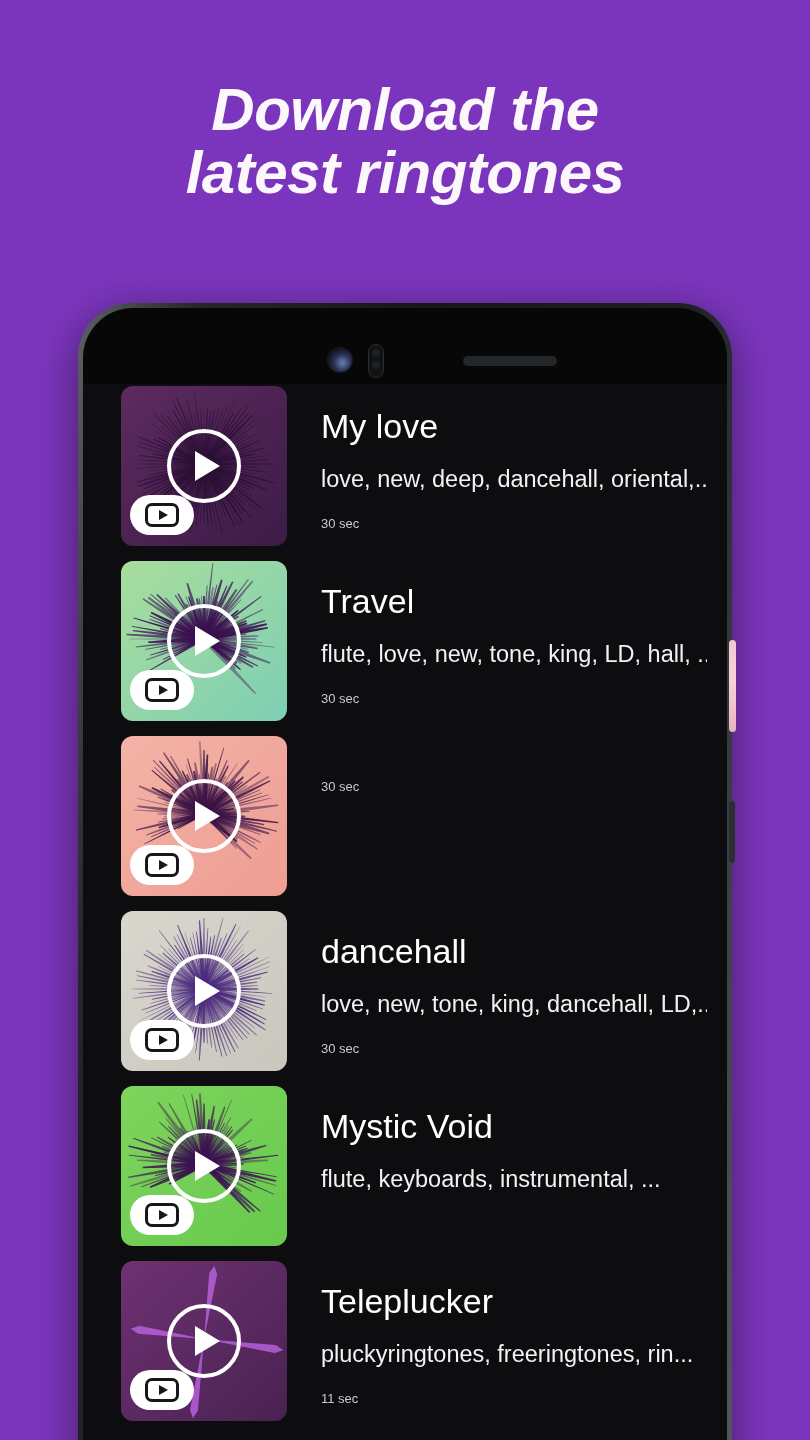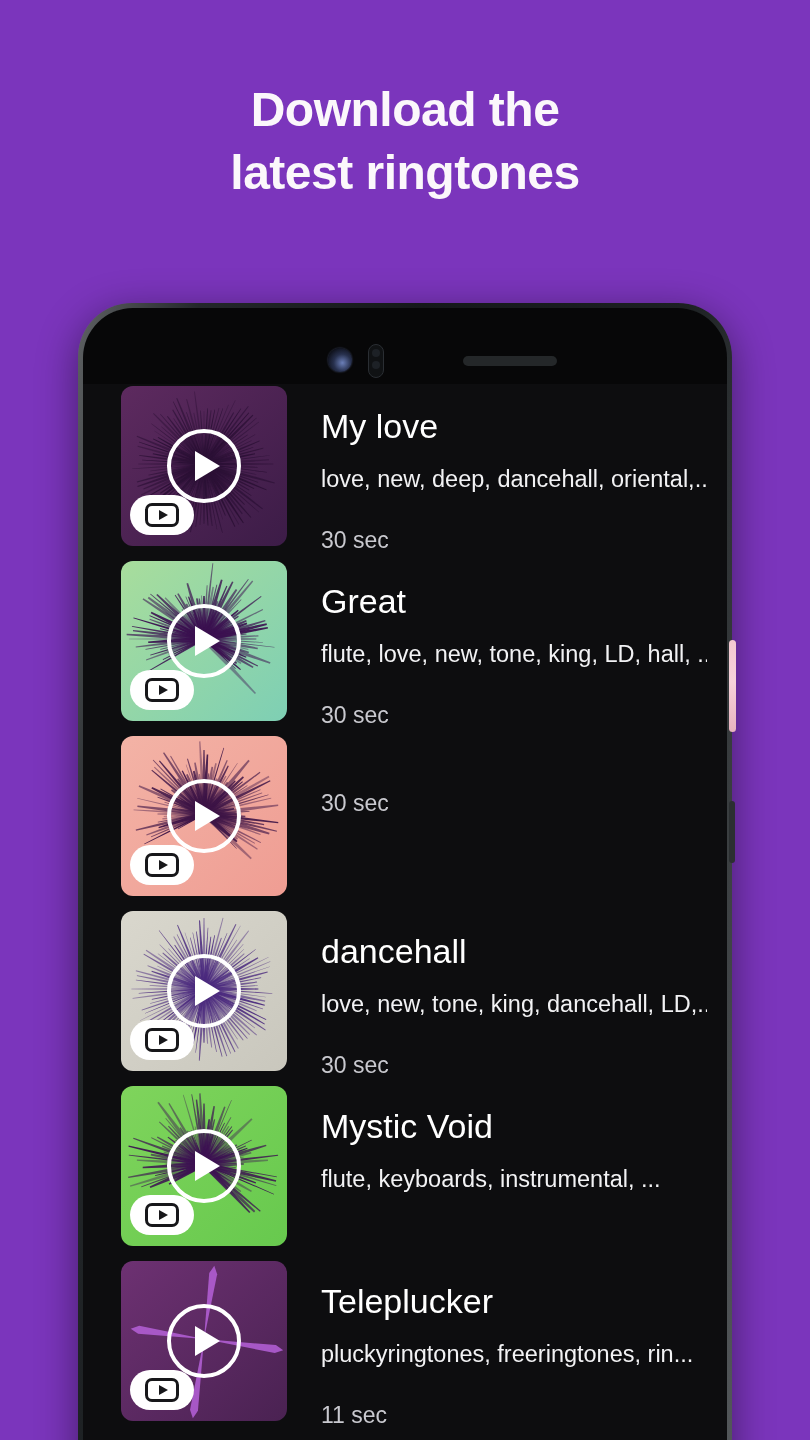--- a/index.html
+++ b/index.html
@@ -17,25 +17,26 @@
   }
 
   
   .headline {
     position: absolute;
     top: 78px;
     left: 0;
     width: 810px;
     text-align: center;
     color: #FBF7FB;
-    font-size: 48px;
+    font-size: 60px;
     line-height: 63px;
     font-weight: bold;
     letter-spacing: -0.5px;
     white-space: pre-line;
+    font-style: italic;
   }
 
   
   .phone {
     position: absolute;
     left: 78px;
     top: 303px;
     width: 654px;
     height: 1200px;
     border-radius: 54px 54px 40px 40px;
@@ -225,23 +226,23 @@
   }
   .r-tags {
     margin-top: 19px;
     color: #f2f2f4;
     font-size: 23.5px;
     line-height: 28px;
     white-space: nowrap;
     overflow: hidden;
   }
   .r-dur {
-    margin-top: 36px;
+    margin-top: 20px;
     color: #c9c9cf;
-    font-size: 23px;
+    font-size: 13px;
     line-height: 22px;
   }
 </style>
 </head>
 <body>
 
 <div class="headline">Download the
 latest ringtones</div>
 
 <div class="phone">
@@ -477,21 +478,21 @@
               <div class="play-btn">
                 <div class="play-tri"></div>
               </div>
               <div class="vid-badge">
                 <div class="vframe">
                   <div class="vtri"></div>
                 </div>
               </div>
             </div>
             <div class="meta">
-              <div class="r-title">Great</div>
+              <div class="r-title">Travel</div>
               <div class="r-tags">flute, love, new, tone, king, LD, hall, ...</div>
               <div class="r-dur">30 sec</div>
             </div>
           </div>
           <div class="row">
             <div class="thumb">
               <div class="burst">
                 <svg viewBox="0 0 166 160" preserveAspectRatio="none">
                   <defs>
                     <linearGradient id="g3" x1="0" y1="0" x2="1" y2="1">

